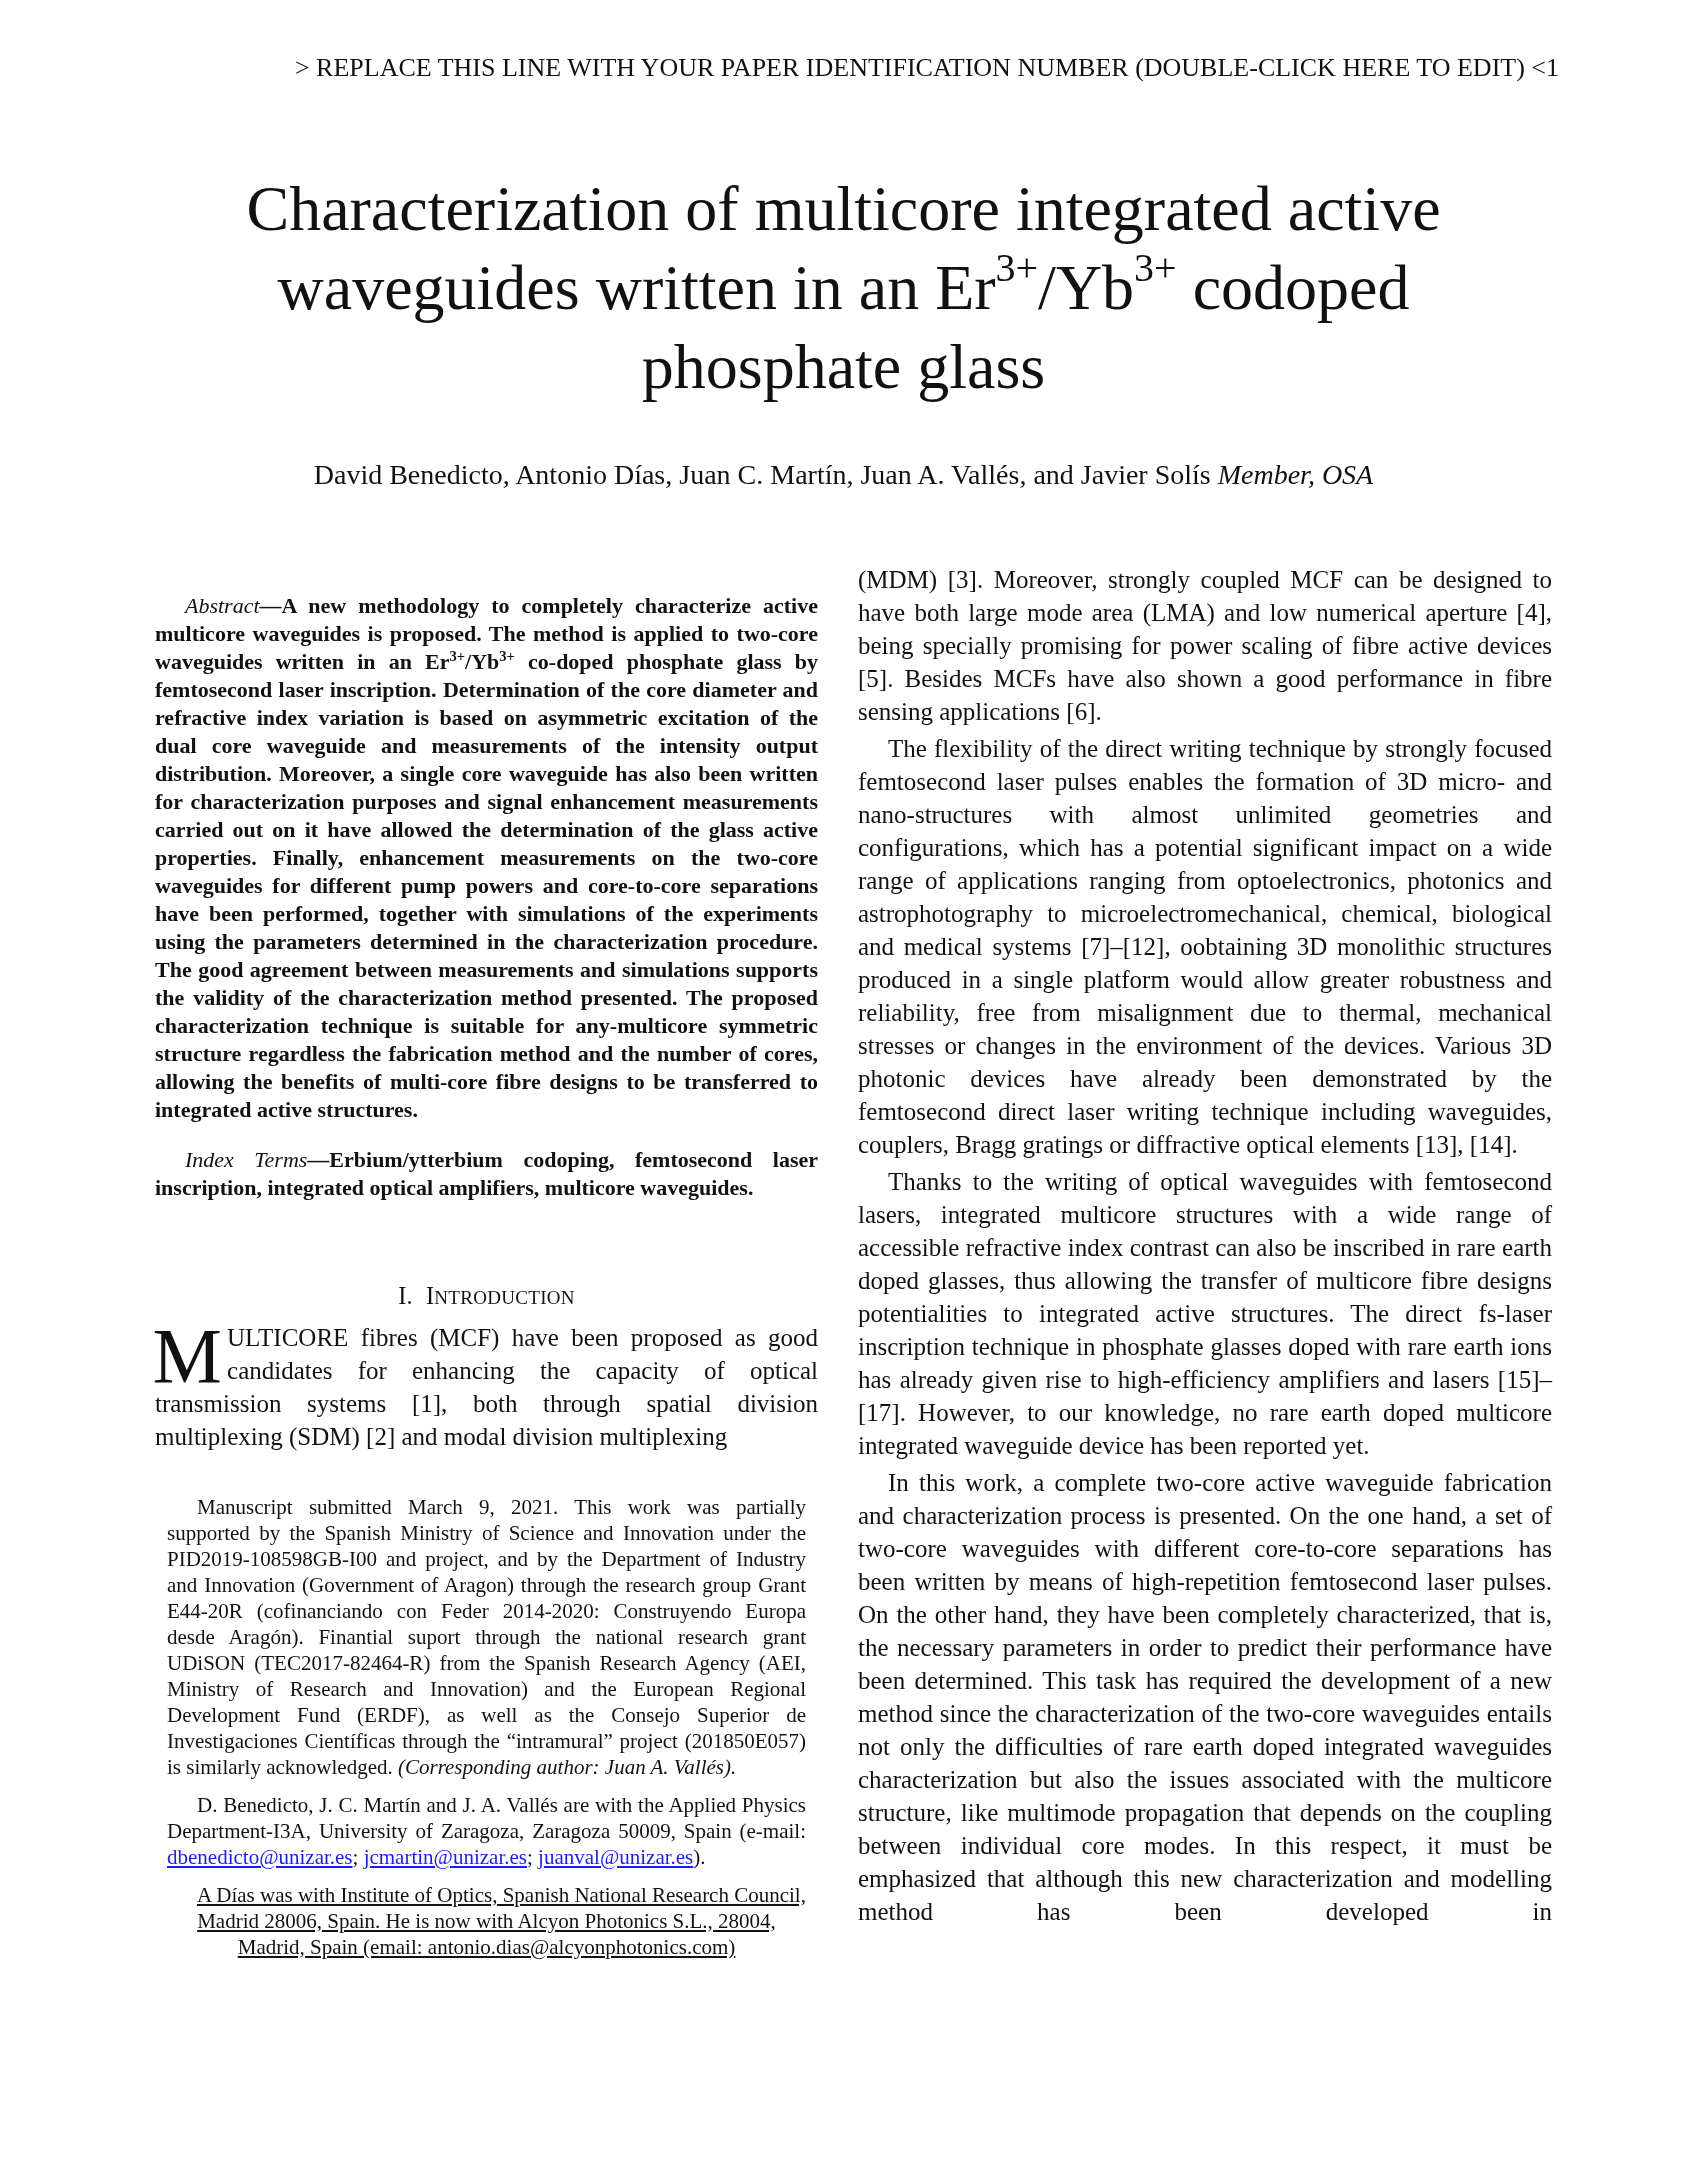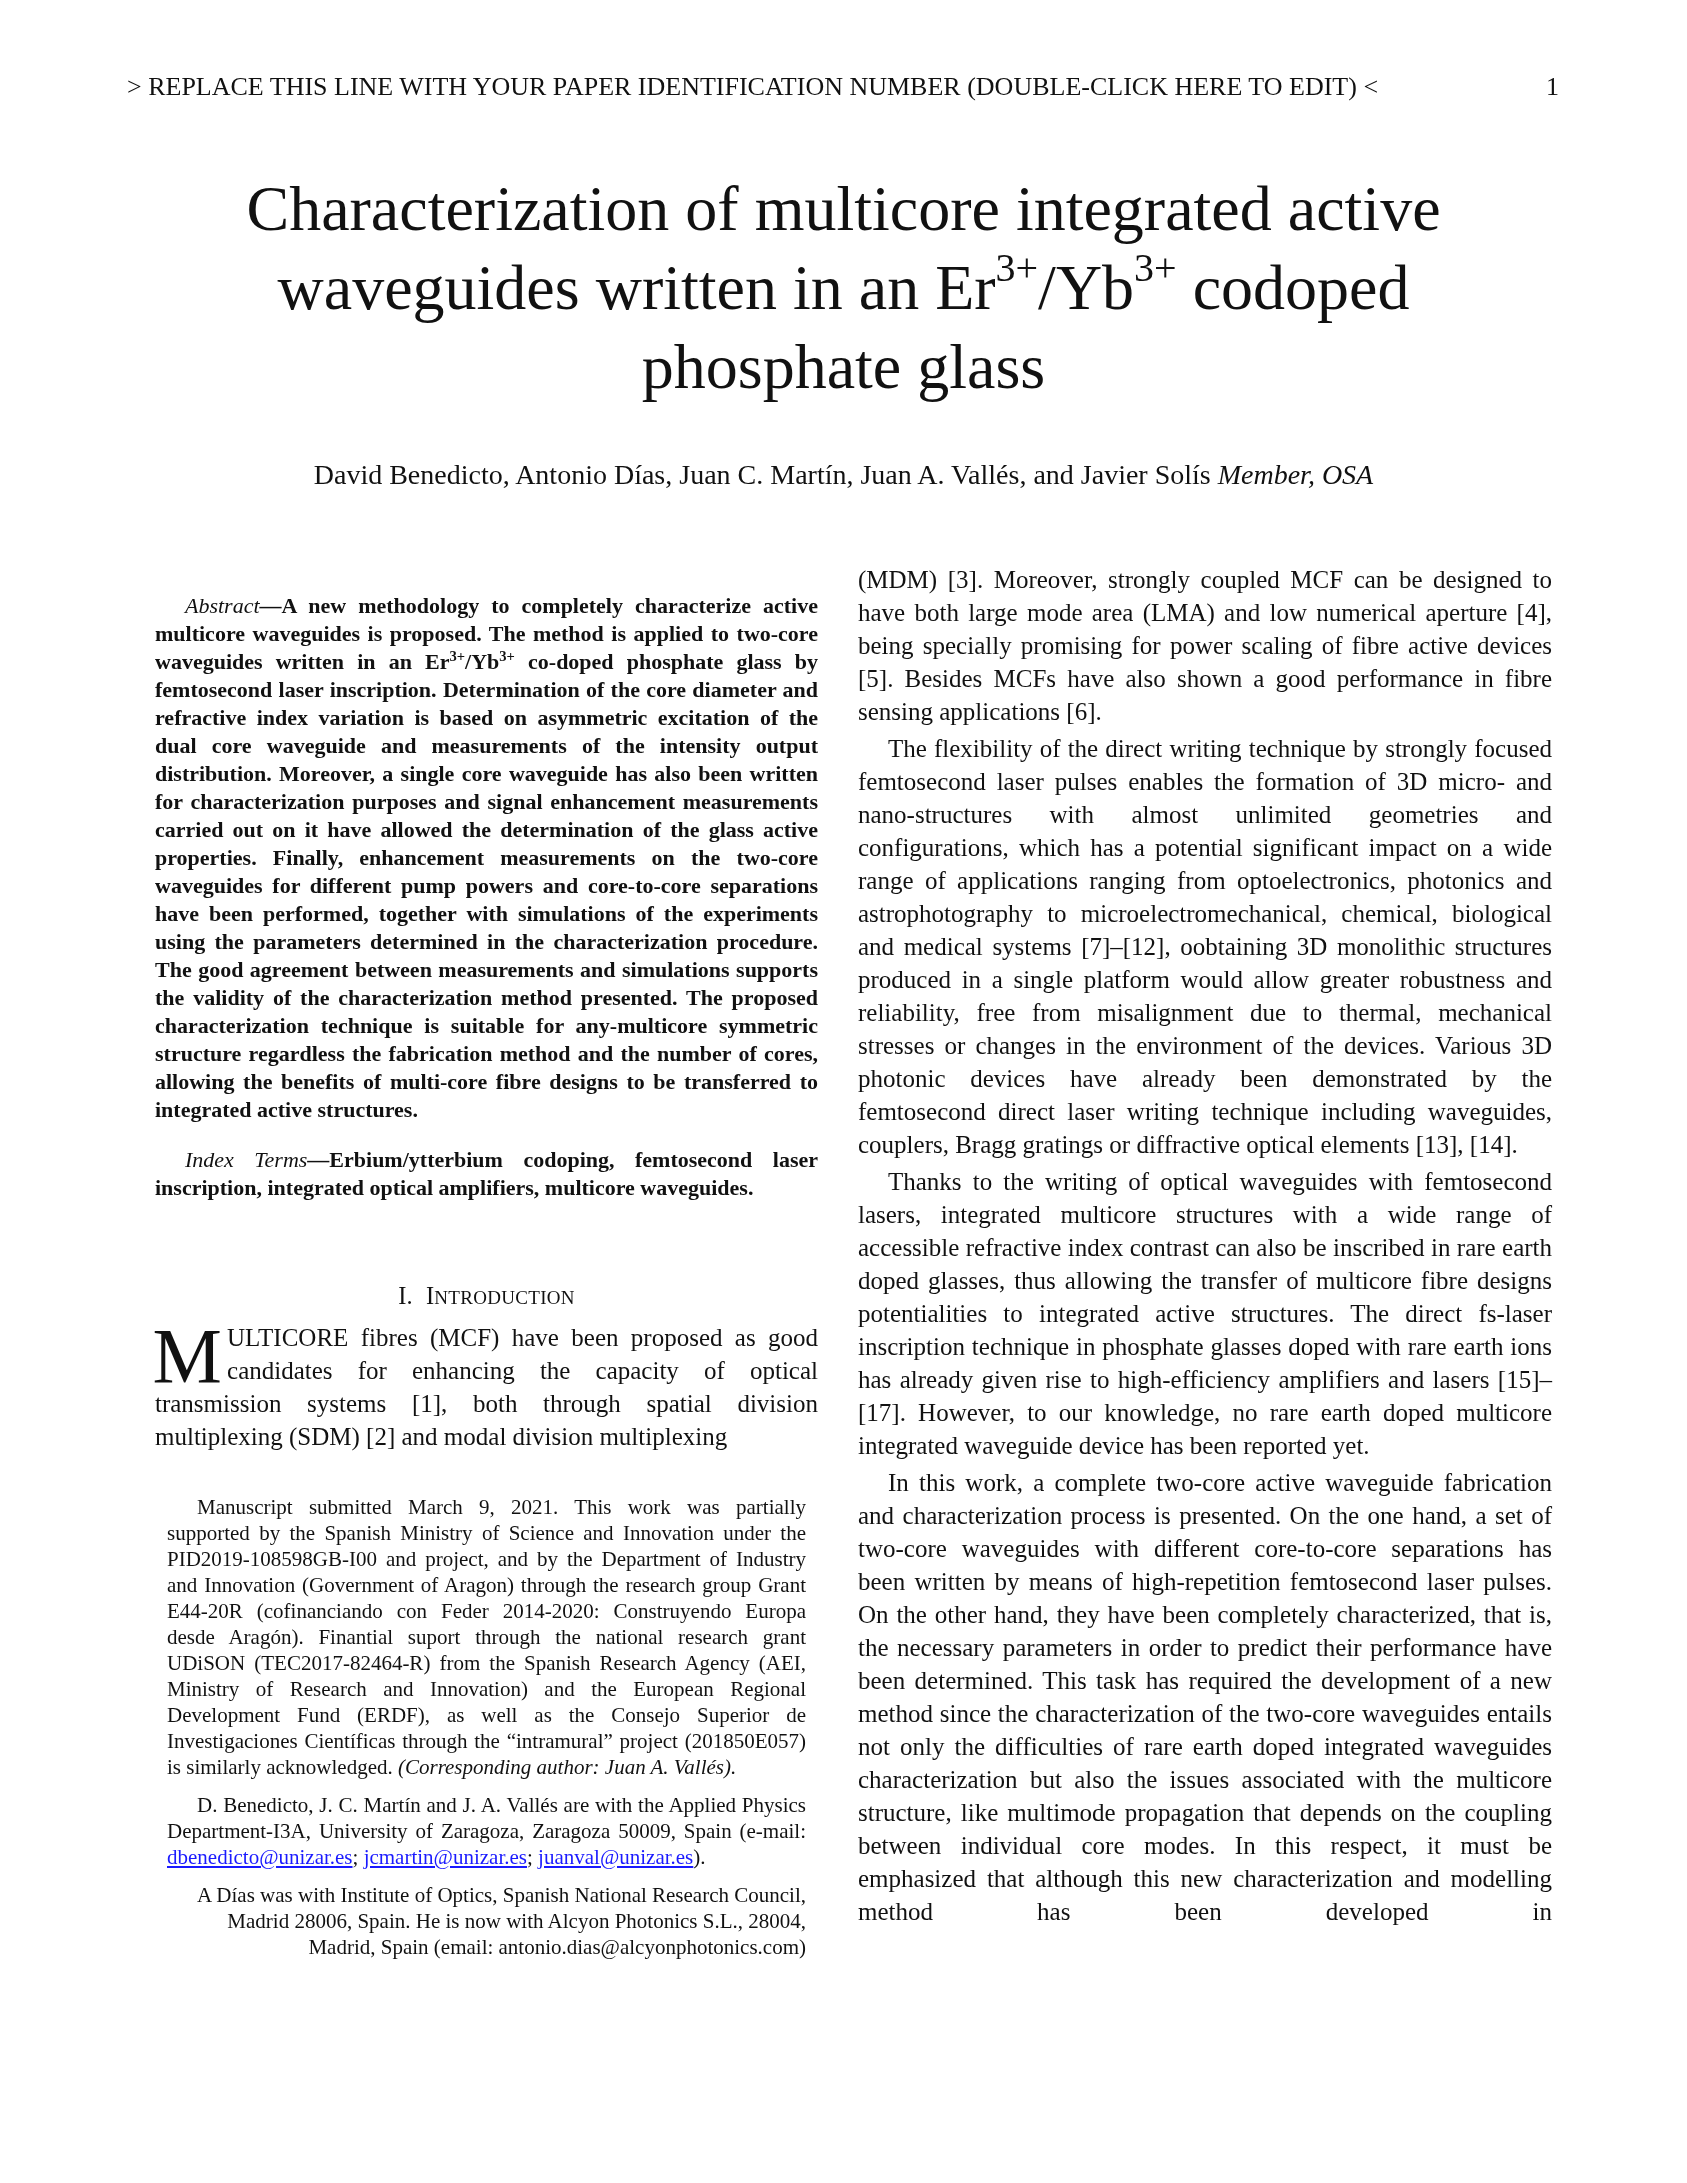--- a/index.html
+++ b/index.html
@@ -1,22 +1,22 @@
 <!DOCTYPE html>
 <html style="font-size:10.6px"><head>
 <meta charset="utf-8">
 <style>
   html, body { margin: 0; padding: 0; background: #ffffff; }
   body {
     width: 1688px; height: 2183px; position: relative; overflow: hidden;
     font-family: "Liberation Serif", "DejaVu Serif", serif; color: #111;
   }
   .running-header {
-    position: absolute; left: 127px; top: 71px; width: 1436px;
-    font-size: 26px; line-height: 32px; display: flex; justify-content: space-between;
+    position: absolute; left: 127px; top: 52px; width: 1436px;
+    font-size: 26px; line-height: 32px; display: flex; justify-content: flex-end;
   }
   .title {
     position: absolute; left: 132px; top: 169px; width: 1423px;
     text-align: center; font-size: 64px; line-height: 79px; margin: 0; font-weight: normal;
   }
   .title sup { font-size: 40px; line-height: 0; position: relative; top: -5.3px; }
   .authors {
     position: absolute; left: 132px; top: 458px; width: 1423px; text-align: center;
     font-size: 28px; line-height: 34px;
   }
@@ -76,21 +76,21 @@
 
   <div class="section-heading">
     <span>I.</span>&nbsp;&nbsp;<span>I</span><span class="sc" style="font-size:19px;">NTRODUCTION</span>
   </div>
 
   <p class="body-p first"><span class="dropcap">M</span><span>ULTICORE</span><span> fibres (MCF) have been proposed as good candidates for enhancing the capacity of optical transmission systems [1], both through spatial division multiplexing (SDM) [2] and modal division multiplexing</span></p>
 
   <div class="footnote">
     <p><span>Manuscript submitted March 9, 2021. This work was partially supported by the Spanish Ministry of Science and Innovation under the PID2019-108598GB-I00 and project, and by the Department of Industry and Innovation (Government of Aragon) through the research group Grant E44-20R (cofinanciando con Feder 2014-2020: Construyendo Europa desde Aragón). Finantial suport through the national research grant UDiSON (TEC2017-82464-R) from the Spanish Research Agency (AEI, Ministry of Research and Innovation) and the European Regional Development Fund (ERDF), as well as the Consejo Superior de Investigaciones Científicas through the “intramural” project (201850E057) is similarly acknowledged. </span><span class="corr">(Corresponding author: Juan A. Vallés).</span></p>
     <p><span>D. Benedicto, J. C. Martín and J. A. Vallés are with the Applied Physics Department-I3A, University of Zaragoza, Zaragoza 50009, Spain (e-mail: </span><a>dbenedicto@unizar.es</a><span>; </span><a>jcmartin@unizar.es</a><span>; </span><a>juanval@unizar.es</a><span>).</span></p>
-    <p style="text-align:right;">A Días was with Institute of Optics, Spanish National Research Council, Madrid 28006, Spain. He is now with Alcyon Photonics S.L., 28004, Madrid, Spain (email: antonio.dias@alcyonphotonics.com)</p>
+    <p style="text-align:center;text-decoration:underline;">A Días was with Institute of Optics, Spanish National Research Council, Madrid 28006, Spain. He is now with Alcyon Photonics S.L., 28004, Madrid, Spain (email: antonio.dias@alcyonphotonics.com)</p>
   </div>
 </div>
 
 <div class="col col-right">
   <p class="cont">(MDM) [3]. Moreover, strongly coupled MCF can be designed to have both large mode area (LMA) and low numerical aperture [4], being specially promising for power scaling of fibre active devices [5]. Besides MCFs have also shown a good performance in fibre sensing applications [6].</p>
   <p>The flexibility of the direct writing technique by strongly focused femtosecond laser pulses enables the formation of 3D micro- and nano-structures with almost unlimited geometries and configurations, which has a potential significant impact on a wide range of applications ranging from optoelectronics, photonics and astrophotography to microelectromechanical, chemical, biological and medical systems [7]–[12], oobtaining 3D monolithic structures produced in a single platform would allow greater robustness and reliability, free from misalignment due to thermal, mechanical stresses or changes in the environment of the devices. Various 3D photonic devices have already been demonstrated by the femtosecond direct laser writing technique including waveguides, couplers, Bragg gratings or diffractive optical elements [13], [14].</p>
   <p>Thanks to the writing of optical waveguides with femtosecond lasers, integrated multicore structures with a wide range of accessible refractive index contrast can also be inscribed in rare earth doped glasses, thus allowing the transfer of multicore fibre designs potentialities to integrated active structures. The direct fs-laser inscription technique in phosphate glasses doped with rare earth ions has already given rise to high-efficiency amplifiers and lasers [15]–[17]. However, to our knowledge, no rare earth doped multicore integrated waveguide device has been reported yet.</p>
   <p style="text-align-last: justify;">In this work, a complete two-core active waveguide fabrication and characterization process is presented. On the one hand, a set of two-core waveguides with different core-to-core separations has been written by means of high-repetition femtosecond laser pulses. On the other hand, they have been completely characterized, that is, the necessary parameters in order to predict their performance have been determined. This task has required the development of a new method since the characterization of the two-core waveguides entails not only the difficulties of rare earth doped integrated waveguides characterization but also the issues associated with the multicore structure, like multimode propagation that depends on the coupling between individual core modes. In this respect, it must be emphasized that although this new characterization and modelling method has been developed in</p>
 </div>
 

